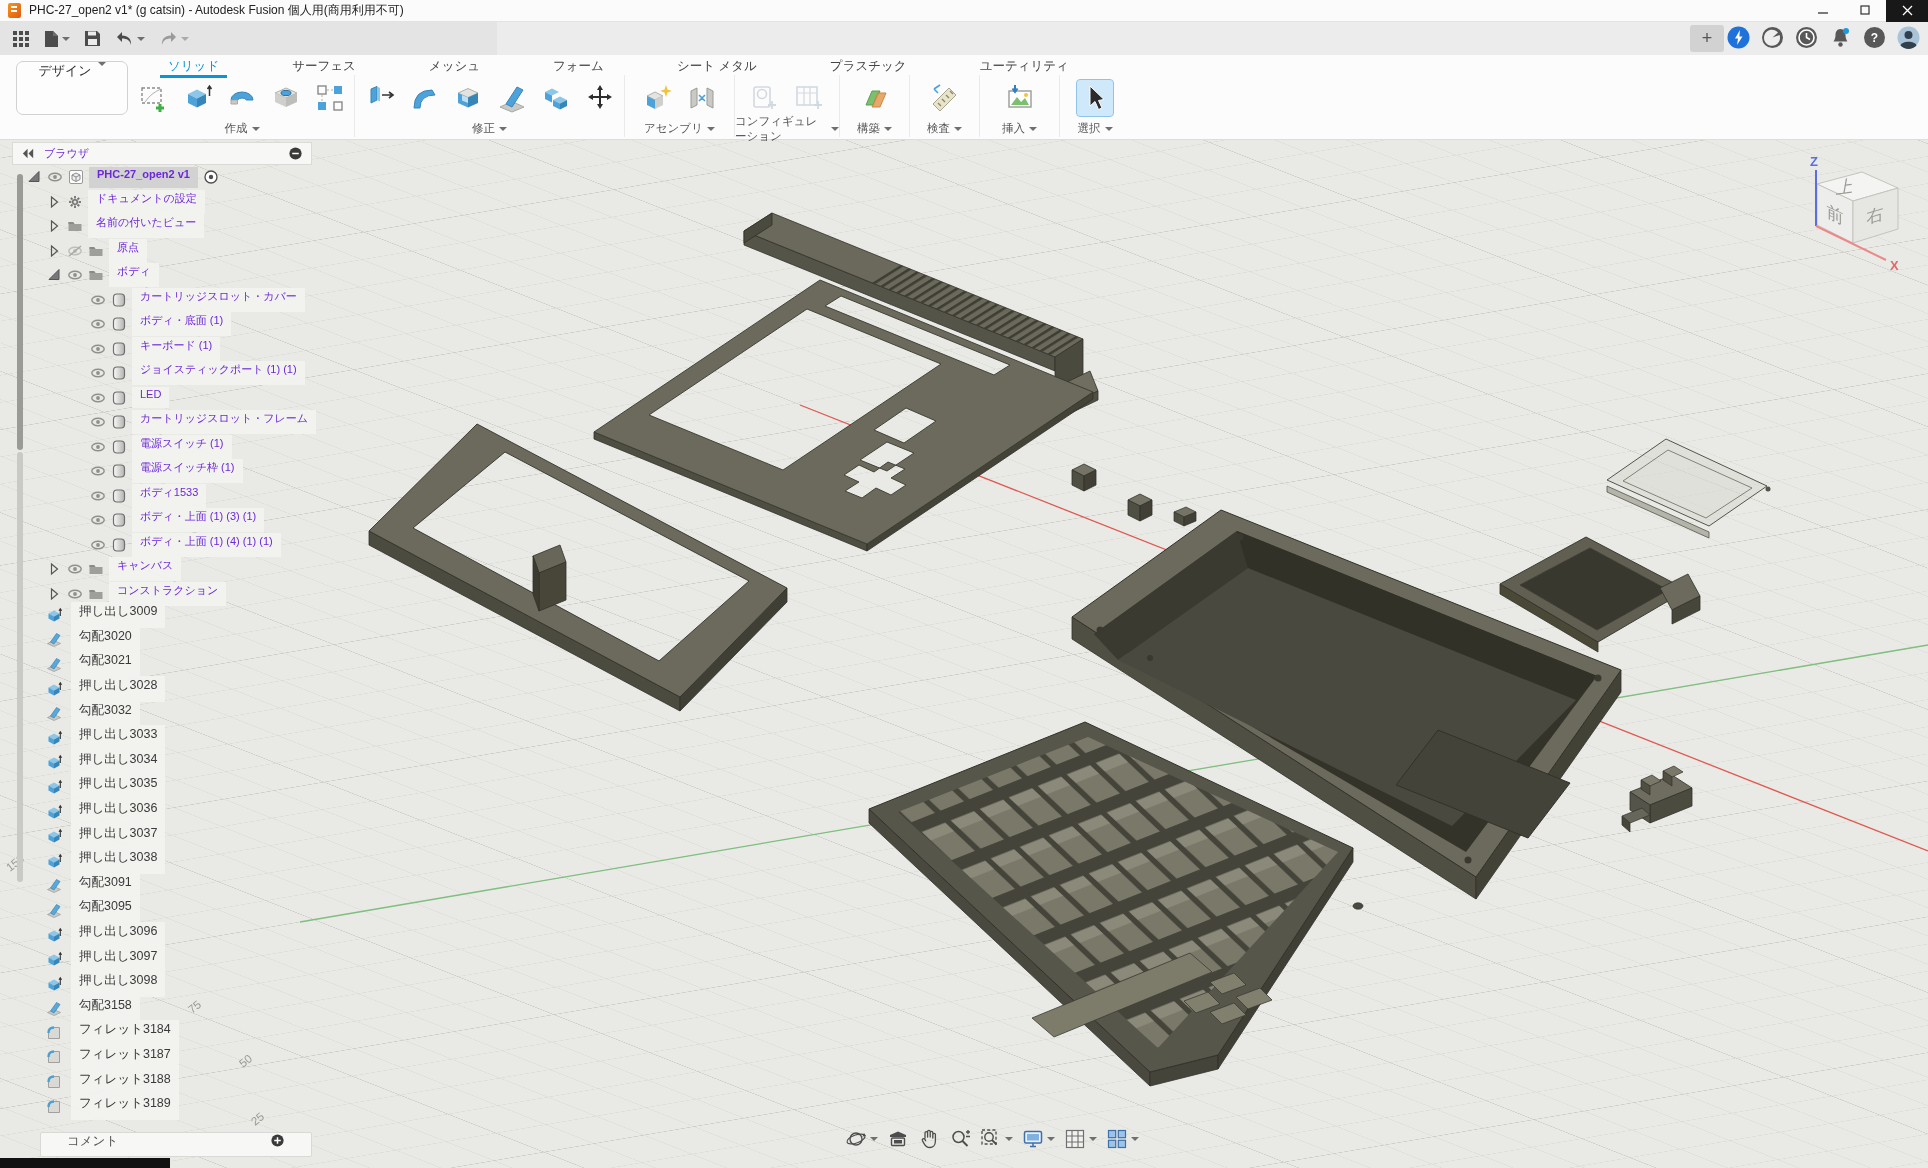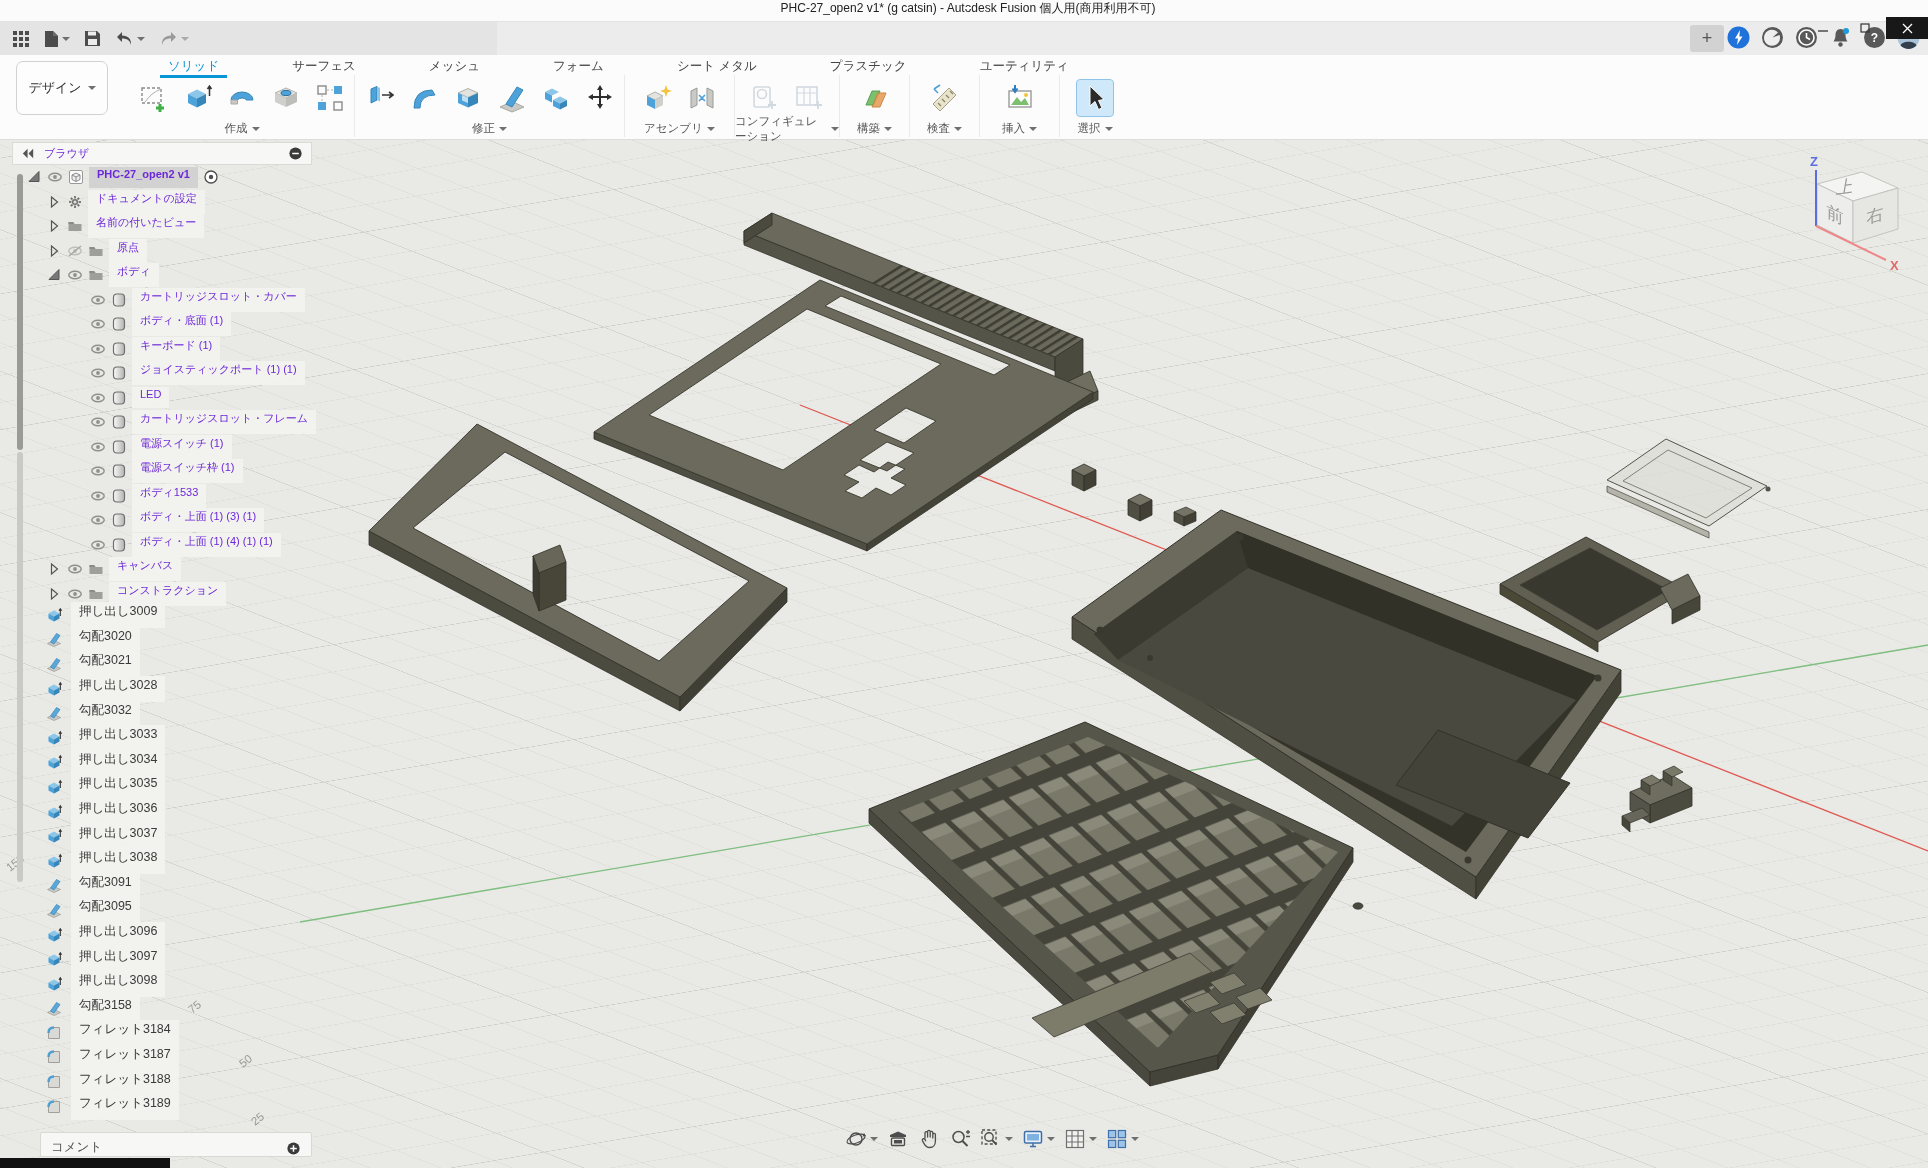--- a/index.html
+++ b/index.html
@@ -1,19 +1,19 @@
 <!DOCTYPE html>
 <html><head>
 <meta charset="utf-8">
 <style>
   * { margin:0; padding:0; box-sizing:border-box; }
   html,body { width:1928px; height:1168px; overflow:hidden; font-family:"Liberation Sans","DejaVu Sans",sans-serif; background:#e9e9e5; }
 
   
-  #titlebar { position:absolute; top:0; left:0; width:1928px; height:22px; background:#fbfbfb; border-bottom:1px solid #e2e2e2; display:flex; align-items:center; z-index:50;flex-direction:column; }
+  #titlebar { position:absolute; top:0; left:0; width:1928px; height:22px; background:#fbfbfb; border-bottom:1px solid #e2e2e2; display:flex; align-items:center; z-index:50; }
   #fusion-app-icon { width:13px; height:15px; margin-left:8px; background:linear-gradient(135deg,#f7941e,#e05a10); border-radius:2px; position:relative; }
   #fusion-app-icon:after { content:""; position:absolute; left:3px; top:3px; width:6px; height:2px; background:#fff; box-shadow:0 4px 0 #fff, 0 8px 0 rgba(255,255,255,.0); }
   #window-title { font-size:12px; color:#222; margin-left:8px; }
   #win-controls { margin-left:auto; display:flex; height:22px; }
   .win-btn { width:42px; height:22px; display:flex; align-items:center; justify-content:center; color:#333; font-size:11px; }
   .win-btn svg { display:block; }
   #win-close { background:#181818; color:#fff; }
 
   
   #tabstrip { position:absolute; top:22px; left:0; width:1928px; height:33px; background:#ececec; z-index:49; }
@@ -23,21 +23,21 @@
   #doc-tab { position:absolute; left:500px; top:0; width:1185px; height:33px; background:#f4f4f4; display:flex; align-items:center; border-right:1px solid #dcdcdc; }
   #doc-tab-icon { width:15px; height:15px; margin-left:352px; background:linear-gradient(160deg,#f9a45b 0%,#ef7c23 55%,#d9560b 100%); border-radius:2px; }
   #doc-tab-title { font-size:12.5px; color:#333; margin-left:8px; }
   #doc-tab-close { margin-left:auto; margin-right:10px; color:#666; font-size:14px; width:20px; text-align:center; }
   #new-tab-btn { position:absolute; left:1690px; top:3px; width:34px; height:27px; background:#d2d2d2; border-radius:3px; color:#555; font-size:18px; display:flex; align-items:center; justify-content:center; }
   #appbar-icons { position:absolute; right:8px; top:4px; display:flex; gap:11px; align-items:center; }
   .appbar-icon { width:23px; height:23px; position:relative; }
 
   
   #ribbon { position:absolute; top:55px; left:0; width:1928px; height:85px; background:#fcfcfc; border-bottom:1px solid #dddddc; z-index:48; }
-  #workspace-btn { position:absolute; left:16px; top:6px; width:92px; height:54px; border:1px solid #d2d2d0; border-radius:7px; background:#fdfdfd; display:flex; align-items:center; justify-content:center; gap:6px; font-size:13px; color:#333; }
+  #workspace-btn { position:absolute; left:16px; top:6px; width:112px; height:54px; border:1px solid #d2d2d0; border-radius:7px; background:#fdfdfd; display:flex; align-items:flex-start; justify-content:center; gap:6px; font-size:13px; color:#333; }
   #ribbon-tabs { position:absolute; left:148px; top:2px; display:flex;gap:33px; }
   .ribbon-tab { padding:0 20px; font-size:12.5px; color:#444; height:20px; line-height:18px; position:relative; }
   .ribbon-tab.active { color:#0a96d6; }
   .ribbon-tab.active:after { content:""; position:absolute; left:12px; right:12px; bottom:-1px; height:3px; background:#0a96d6; }
   #ribbon-groups { position:absolute; left:130px; top:20px; display:flex; height:62px; }
   .rgroup { display:flex; flex-direction:column; border-right:1px solid #eaeae8; }
   .rgroup-icons { flex:1; display:flex; align-items:center; justify-content:center; gap:8px; }
   .rgroup-label { height:17px; display:flex; align-items:center; justify-content:center; gap:4px; font-size:11.5px; color:#555; }
   .tool-btn { width:36px; height:36px; display:flex; align-items:center; justify-content:center; border-radius:3px; }
   .tool-btn.active-tool { background:#cfe8fa; outline:1px solid #8fc3ea; }
@@ -60,21 +60,21 @@
   #browser-scrollbar-track { position:absolute; left:13px; top:32px; width:6px; height:1086px; background:transparent; }
   #browser-scrollbar-thumb { position:absolute; left:0; top:0; width:6px; height:276px; background:#9a9a96; border-radius:3px; }
   #browser-scrollbar-lower { position:absolute; left:0; top:278px; width:6px; height:430px; background:#cíc; background:#c9c9c5; border-radius:3px; }
 
   
   #features { position:absolute; left:46px; top:463px; z-index:29; font-size:12.5px; color:#3a3a3a; }
   .feat-row { height:24.6px; display:flex; align-items:center; gap:8px; }
   .i17 { width:17px; height:17px; flex:none; }
 
   
-  #comment-bar { position:absolute; left:40px; top:992px; width:272px; height:25px; background:#f7f7f5; border:1px solid #d8d8d4; border-radius:2px; display:flex; align-items:flex-end; padding:0 10px; font-size:12.5px; color:#555; z-index:31; }
+  #comment-bar { position:absolute; left:40px; top:992px; width:272px; height:25px; background:#f7f7f5; border:1px solid #d8d8d4; border-radius:2px; display:flex; align-items:flex-start; padding:0 26px; font-size:12.5px; color:#555; z-index:31; }
   #comment-bar .plus { margin-left:auto; }
   #timeline-strip { position:absolute; left:0; top:1018px; width:170px; height:10px; background:#111; z-index:31; }
 
   
   #navbar { position:absolute; left:845px; top:984px; height:30px; display:flex; align-items:center; gap:9px; z-index:31; }
   .nav-btn { display:flex; align-items:center; gap:3px; }
 
   
   #viewcube { position:absolute; right:4px; top:8px; z-index:31; }
 </style>

